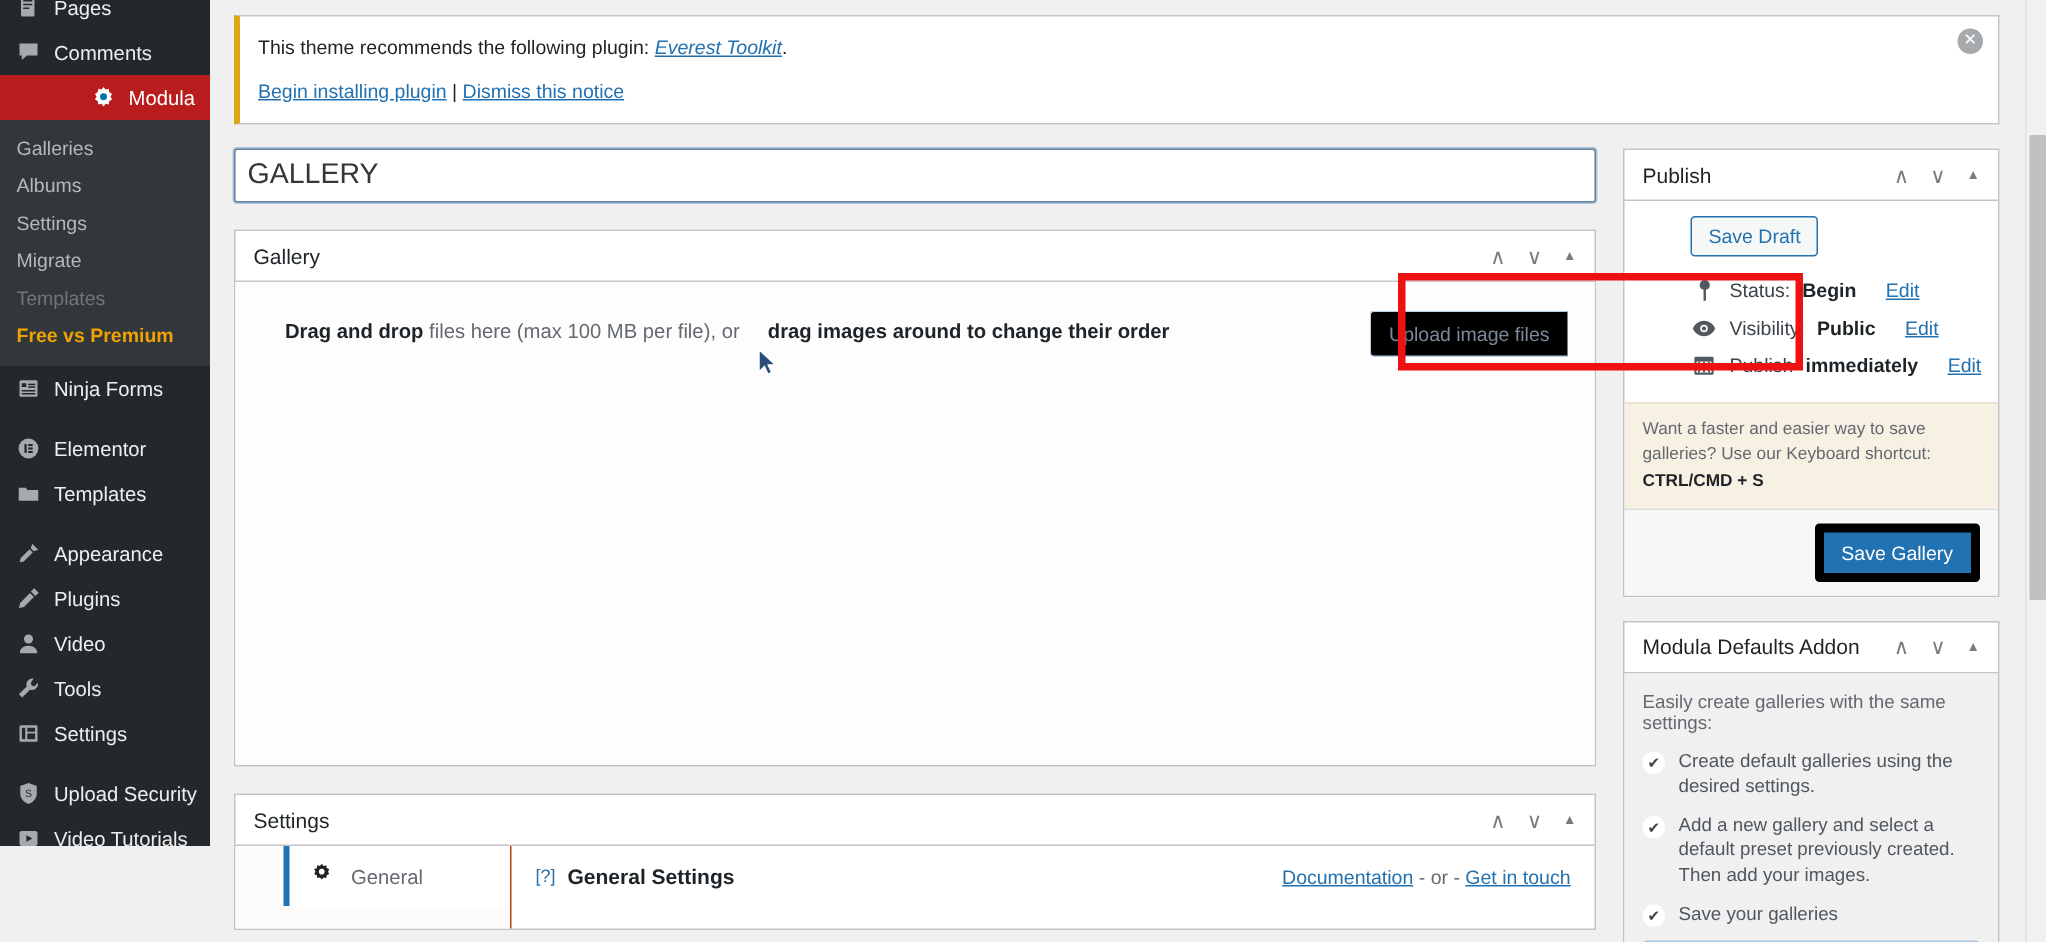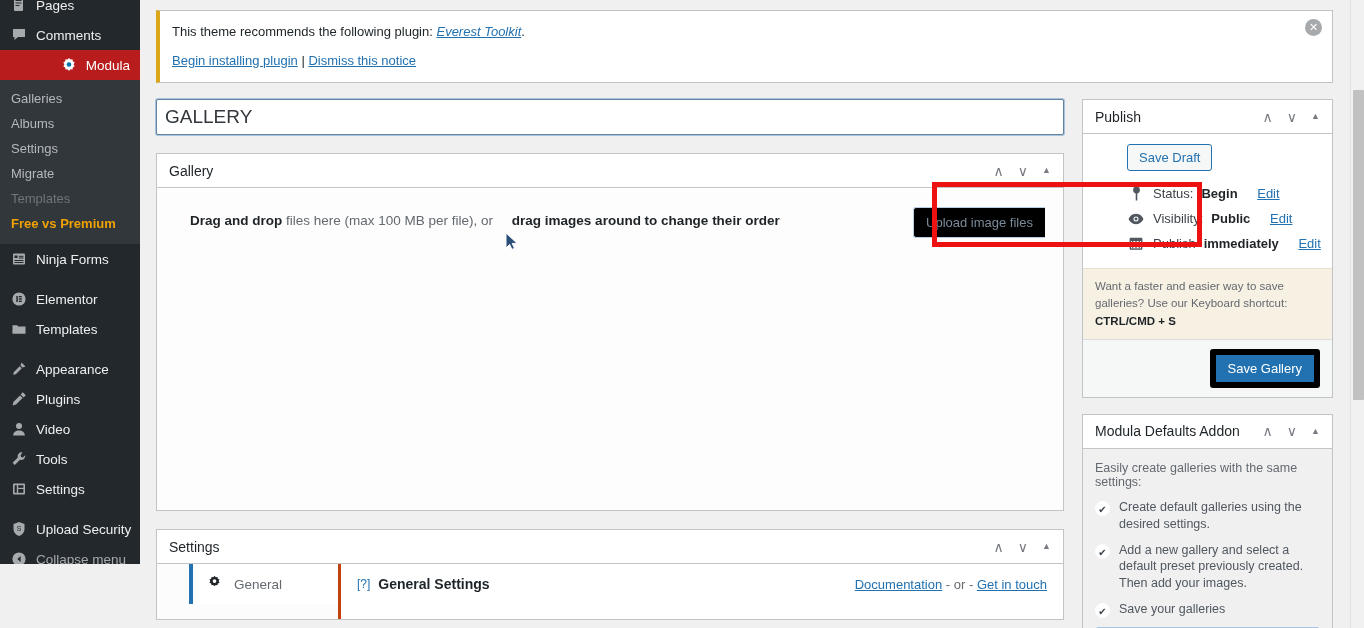--- a/index.html
+++ b/index.html
@@ -124,21 +124,21 @@
   }
   .redbox {
     position: absolute; left: 792px; top: 182px; width: 270px; height: 65px;
     border: 5px solid #ee1111; pointer-events: none; z-index: 30;
   }
 
   
   .settings-body { display: flex; min-height: 55px; }
   .settings-tabs {
     width: 184px; flex: 0 0 184px; background: #fcfcfc;
-    border-right: 3px solid #c2410c;
+    border-right: 1px solid #c2410c;
     padding-left: 32px;
   }
   .stab {
     display: flex; align-items: center; gap: 12px; padding: 11px 14px;
     font-size: 13.5px; color: #646970; border-left: 4px solid transparent;
   }
   .stab.active { border-left-color: #2271b1; background: #fff; }
   .settings-panel { flex: 1 1 auto; padding: 12px 16px; }
   .sp-head { display: flex; align-items: center; }
   .sp-q { color: #2271b1; font-size: 12px; margin-right: 8px; cursor: pointer; }
@@ -348,20 +348,29 @@
   <div class="menu-item">
     <span class="ico">
       <svg width="16" height="16" viewBox="0 0 16 16" fill="currentColor">
           <path d="M8 1l5.5 2v5c0 3.3-2.4 6-5.5 7-3.1-1-5.5-3.7-5.5-7V3z"></path>
           <text x="8" y="10.4" font-size="7" fill="#23282d" text-anchor="middle" font-family="Liberation Sans">S</text>
         </svg>
     </span>
     <span>Upload Security</span>
   </div>
 
+  <div class="menu-item">
+    <span class="ico">
+      <svg width="16" height="16" viewBox="0 0 16 16" fill="currentColor">
+          <rect x="2" y="3" width="12" height="10" rx="1.5"></rect>
+          <path d="M6.6 5.8l4 2.2-4 2.2z" fill="#23282d"></path>
+        </svg>
+    </span>
+    <span>Video Tutorials</span>
+  </div>
 
   <div class="menu-item collapse">
     <span class="ico">
       <svg width="16" height="16" viewBox="0 0 16 16" fill="currentColor">
           <circle cx="8" cy="8" r="6.6"></circle>
           <path d="M9.6 5L6.4 8l3.2 3z" fill="#23282d"></path>
         </svg>
     </span>
     <span>Collapse menu</span>
   </div>

